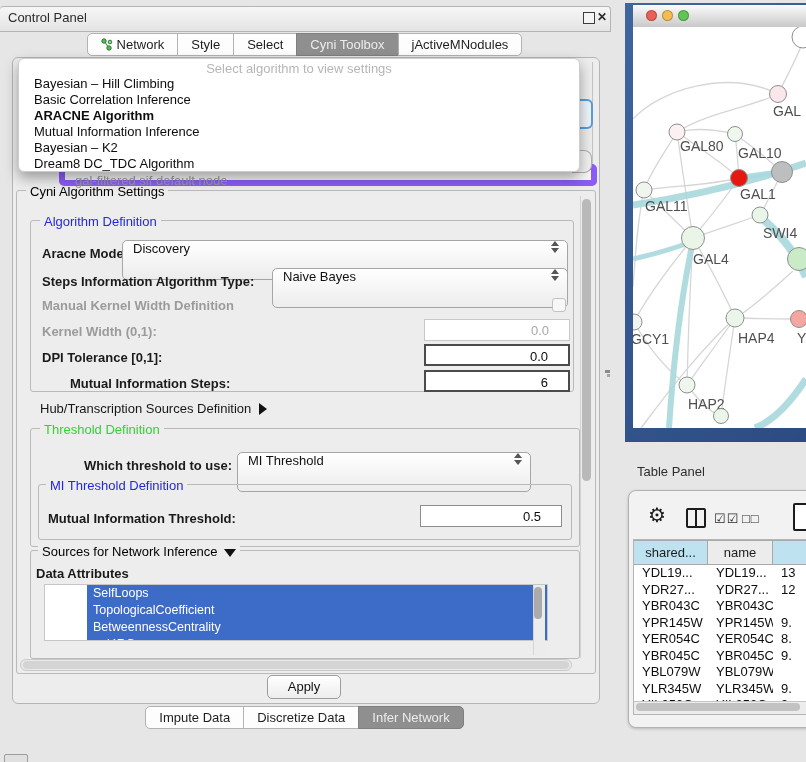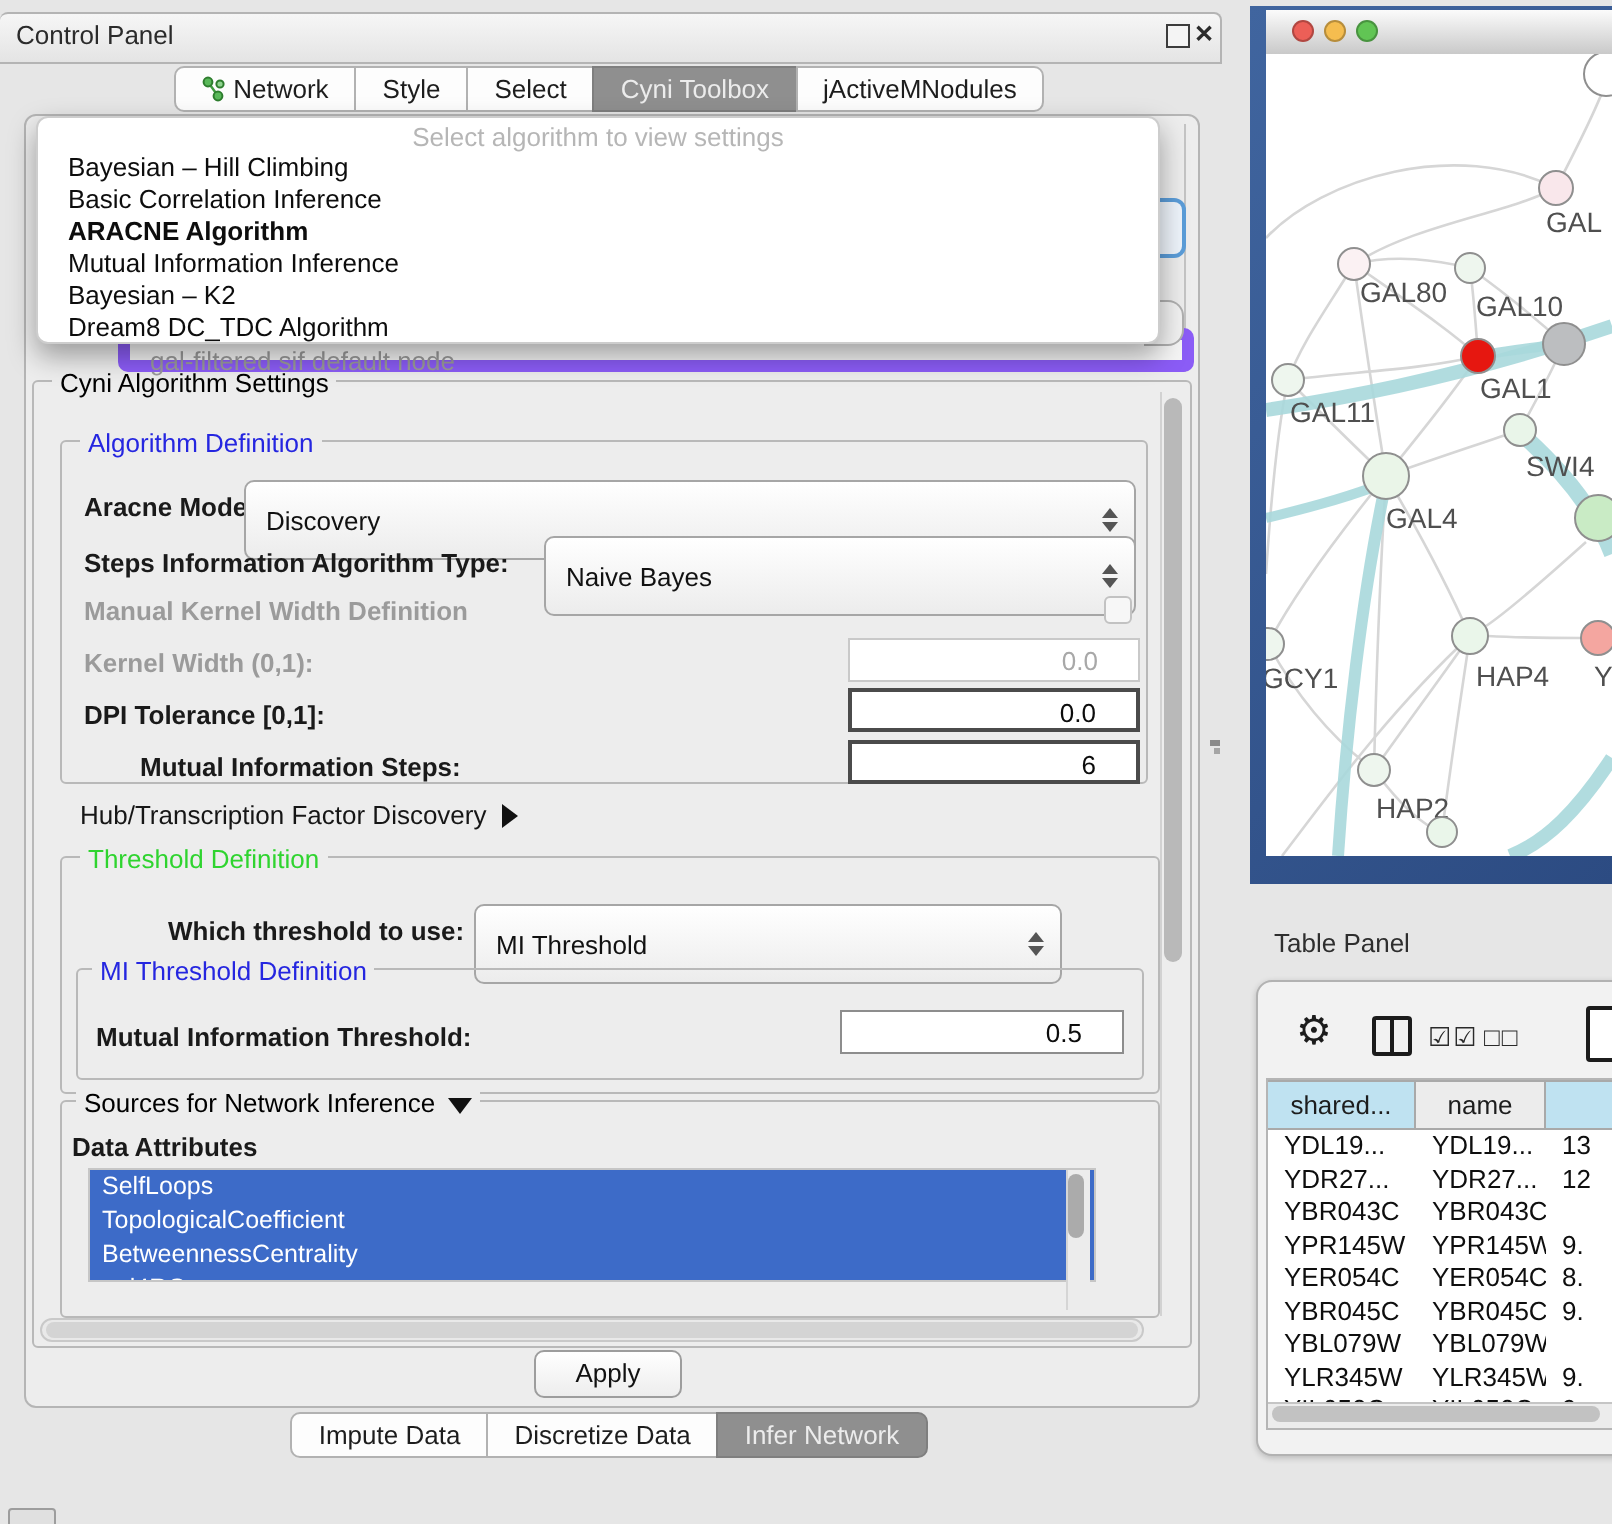--- a/index.html
+++ b/index.html
@@ -41,39 +41,39 @@
   .frag-line{left:592px;top:62px;width:1px;height:124px;background:#c4c4c4;z-index:4;}
   
   .gbox{border:1px solid #b9b9b9;border-radius:3px;background:transparent;}
   .gbox-label{font-size:13px;background:#ededed;padding:0 4px;z-index:3;white-space:nowrap;}
   .blue{color:#2526e0;} .green{color:#2fd42f;}
   .lbl{font-size:13px;font-weight:bold;color:#1a1a1a;white-space:nowrap;}
   .lbl.dis{color:#9b9b9b;}
   .plain{font-size:13px;color:#161616;white-space:nowrap;}
   
   .combo{background:linear-gradient(#ffffff,#ececec);border:1px solid #a6a6a6;border-radius:5px;
-    height:40px;display:flex;align-items:center;box-sizing:border-box;}
+    height:40px;display:flex;box-sizing:border-box;}
   .combo-value{flex:1;font-size:13px;color:#111;padding-left:10px;white-space:nowrap;overflow:hidden;}
   .combo-arrows{width:18px;display:flex;flex-direction:column;align-items:center;gap:2px;margin-right:3px;}
   .arr-up{width:0;height:0;border-left:4px solid transparent;border-right:4px solid transparent;border-bottom:5px solid #555;}
   .arr-dn{width:0;height:0;border-left:4px solid transparent;border-right:4px solid transparent;border-top:5px solid #555;}
   
   .field{background:#fff;height:22px;line-height:22px;text-align:right;font-size:13px;
     padding-right:20px;box-sizing:border-box;}
   .field.dis{border:1px solid #c9c9c9;color:#a8a8a8;}
   .field.strong{border:2px solid #4b4b4b;color:#0c0c0c;}
   .field.norm{border:1px solid #8d8d8d;color:#0c0c0c;}
   .checkbox{width:12px;height:12px;border:1px solid #c2c2c2;border-radius:3px;background:#f7f7f7;}
   .tri-right{display:inline-block;width:0;height:0;border-top:6px solid transparent;border-bottom:6px solid transparent;
     border-left:8px solid #111;margin-left:8px;vertical-align:middle;}
   .tri-down{display:inline-block;width:0;height:0;border-left:6px solid transparent;border-right:6px solid transparent;
     border-top:8px solid #111;margin-left:6px;vertical-align:middle;}
   
   .attr-list{left:44px;top:584px;width:504px;height:57px;background:#ffffff;border:1px solid #c6c6c6;
-    overflow:hidden;box-sizing:border-box;}
+    overflow:hidden;box-sizing:border-box;padding-left:42px;}
   .attr-item{height:17px;line-height:17px;font-size:12.5px;color:#ffffff;background:#3d6bc8;padding-left:6px;}
   .vscroll-inner{left:533px;top:585px;width:11px;height:70px;background:#ececec;border-left:1px solid #d5d5d5;}
   .vthumb-inner{left:534px;top:587px;width:8px;height:32px;background:#ababab;border-radius:4px;}
   
   .vscroll{left:580px;top:196px;width:13px;height:462px;background:#ededed;border-left:1px solid #d2d2d2;}
   .vthumb{left:582px;top:199px;width:9px;height:282px;background:#b9b9b9;border-radius:5px;}
   .hscroll{left:20px;top:659px;width:552px;height:12px;background:#e9e9e9;border:1px solid #c9c9c9;border-radius:6px;box-sizing:border-box;}
   .hthumb{left:23px;top:661px;width:546px;height:8px;background:#d4d4d4;border-radius:4px;}
   
   .apply-btn{left:267px;top:675px;width:72px;height:22px;background:linear-gradient(#ffffff,#ededed);
@@ -191,21 +191,21 @@
 <div class="abs lbl dis" style="left:42px;top:324px;">Kernel Width (0,1):</div>
 <div class="abs field dis" style="left:424px;top:319px;width:146px;">0.0</div>
 
 <div class="abs lbl" style="left:42px;top:350px;">DPI Tolerance [0,1]:</div>
 <div class="abs field strong" style="left:424px;top:344px;width:146px;">0.0</div>
 
 <div class="abs lbl" style="left:42px;top:376px;padding-left:28px;">Mutual Information Steps:</div>
 <div class="abs field strong" style="left:424px;top:370px;width:146px;">6</div>
 
 <div class="abs" style="left:40px;top:399px;">
-  <span class="plain">Hub/Transcription Factor Discovery</span><span class="tri-right"></span>
+  <span class="plain">Hub/Transcription Sources Definition</span><span class="tri-right"></span>
 </div>
 
 <div class="abs gbox" style="left:30px;top:428px;width:548px;height:117px;"></div>
 <div class="abs gbox-label green" style="left:40px;top:422px;">Threshold Definition</div>
 
 <div class="abs lbl" style="left:84px;top:458px;">Which threshold to use:</div>
 <div class="abs combo" style="left:237px;top:452px;width:294px;">
   <span class="combo-value">MI Threshold</span>
   <span class="combo-arrows">
       <span class="arr-up"></span>

